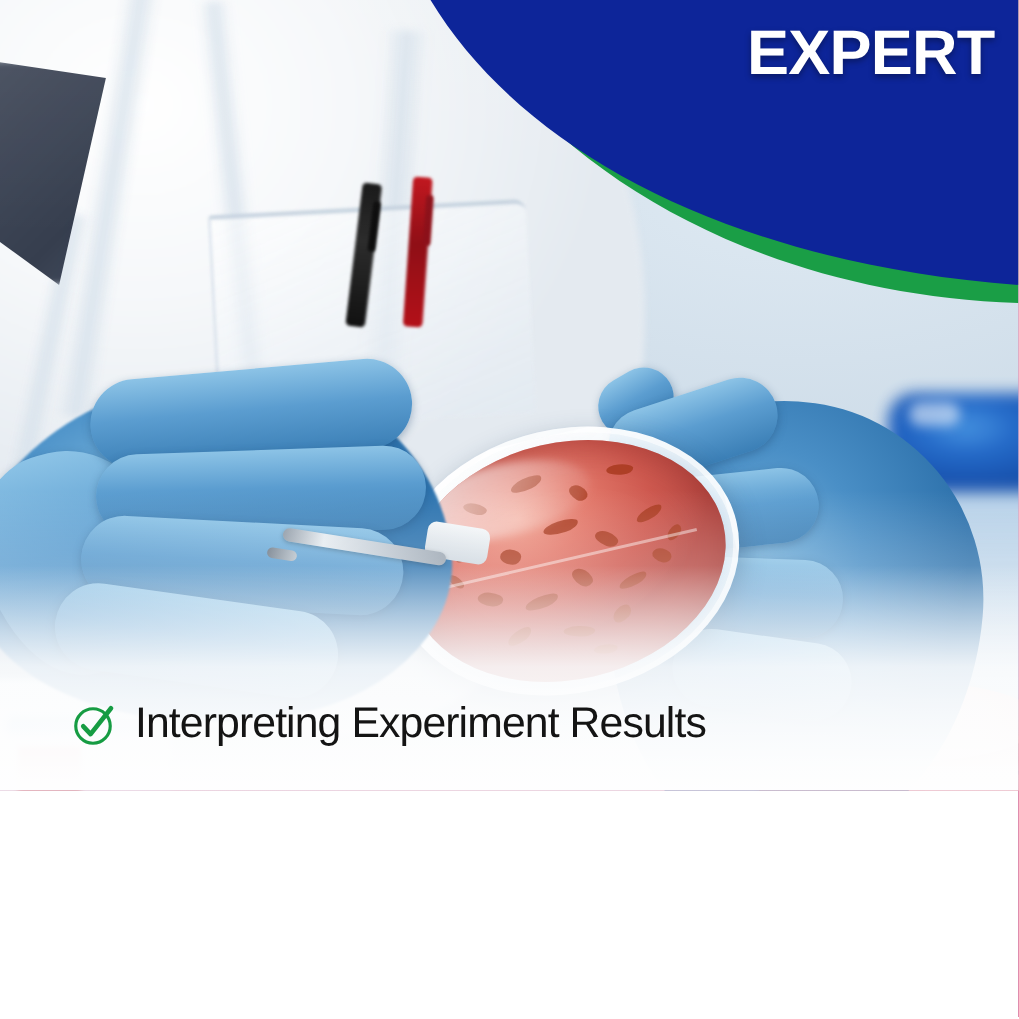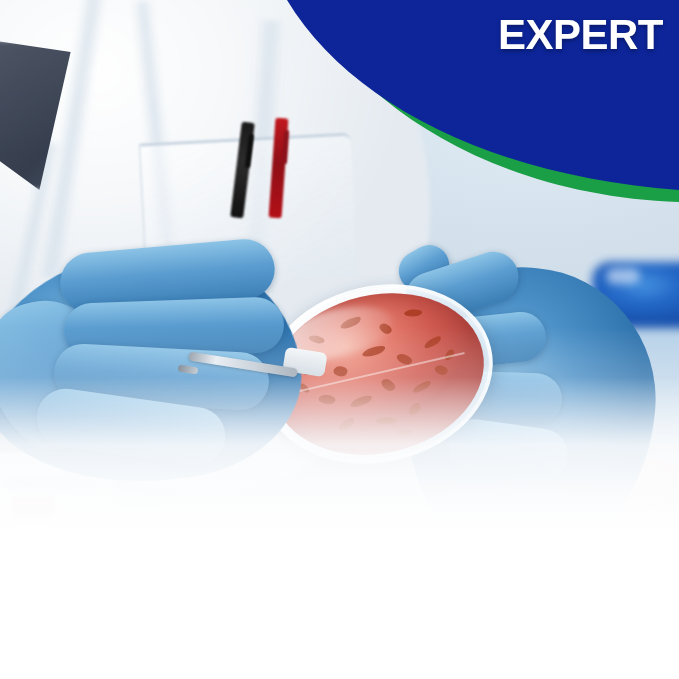--- a/index.html
+++ b/index.html
@@ -329,17 +329,26 @@
       <path d="M 679 202 L 679 0 L 287 0 C 350 104 492 176 679 190 Z" fill="#0D2599"></path>
     </svg>
   </div>
 
   <div class="headline">
     <span class="hl-line">EXPERT</span>
   </div>
 
   <div class="bullets">
 
+    <div class="bullet-row">
+      <span class="check-icon">
+        <svg width="30" height="30" viewBox="0 0 30 30" xmlns="http://www.w3.org/2000/svg">
+          <circle cx="14" cy="16" r="11.5" fill="none" stroke="#169C43" stroke-width="2.1"></circle>
+          <path d="M 7.5 16.2 L 12.4 21.4 L 26 4.2" fill="none" stroke="#169C43" stroke-width="3.1" stroke-linecap="round" stroke-linejoin="round"></path>
+        </svg>
+      </span>
+      <span class="bullet-text">Interpreting Experiment Results</span>
+    </div>
 
 
 
   </div>
 </div>
 
 </body></html>

